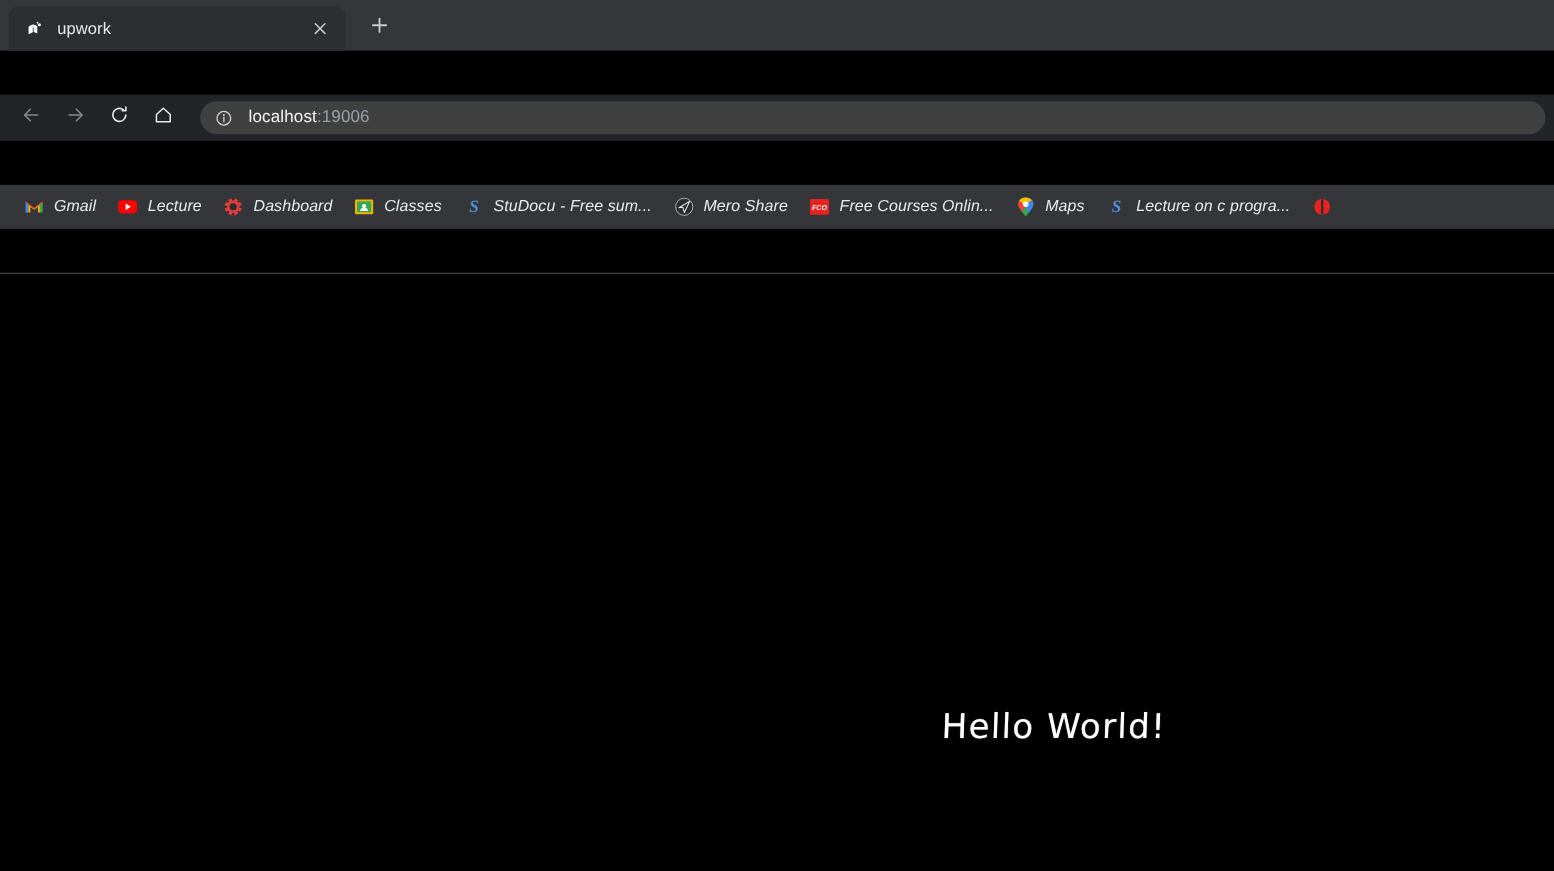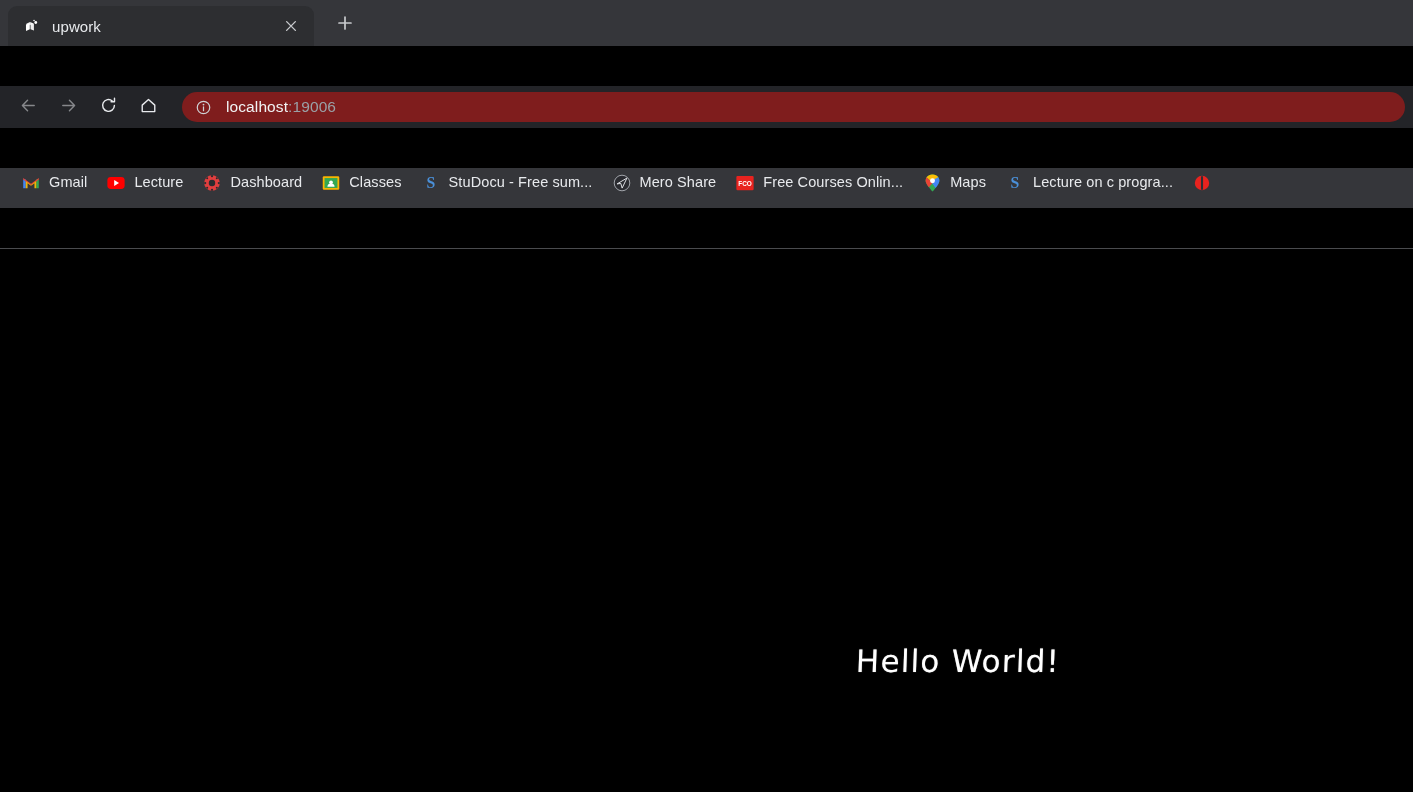--- a/index.html
+++ b/index.html
@@ -71,21 +71,21 @@
     width:34px; height:34px;
     margin:0 3px;
     display:flex; align-items:center; justify-content:center;
     border-radius:50%;
   }
   .nav-btn.dim { opacity:.62; }
   .omnibox {
     flex:1 1 auto;
     height:30px;
     margin-left:14px;
-    background:#7f1d1d;
+    background:#404040;
     border-radius:16px;
     display:flex; align-items:center;
     padding:0 14px 0 12px;
     overflow:hidden;
   }
   .omnibox-info {
     width:18px; height:18px;
     flex:0 0 auto;
     margin-right:14px;
     display:flex; align-items:center; justify-content:center;
@@ -102,26 +102,27 @@
   .bookmarks {
     height:40px;
     background:#35363a;
     display:flex; align-items:center;
     padding-left:14px;
     flex:0 0 auto;
     overflow:hidden;
     white-space:nowrap;
   }
   .bookmark {
-    display:flex; align-items:flex-start;
+    display:flex; align-items:center;
     height:28px;
     padding:0 8px;
     margin-right:4px;
     border-radius:4px;
     flex:0 0 auto;
+    font-style:italic;
   }
   .bm-icon {
     width:18px; height:18px;
     flex:0 0 auto;
     margin-right:9px;
     display:flex; align-items:center; justify-content:center;
   }
   .bm-label {
     color:#e8eaed;
     font-size:14.5px;

